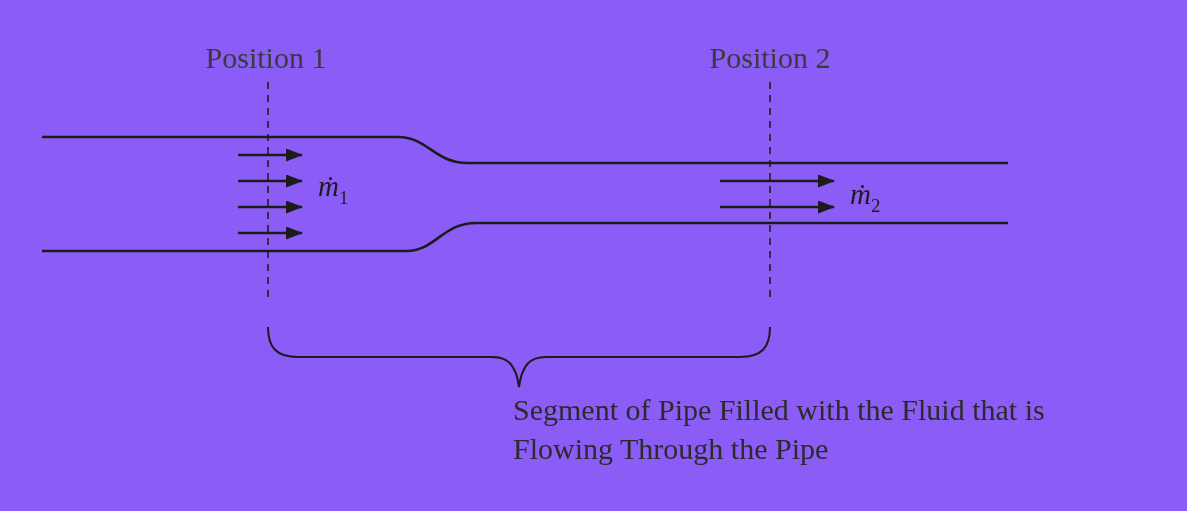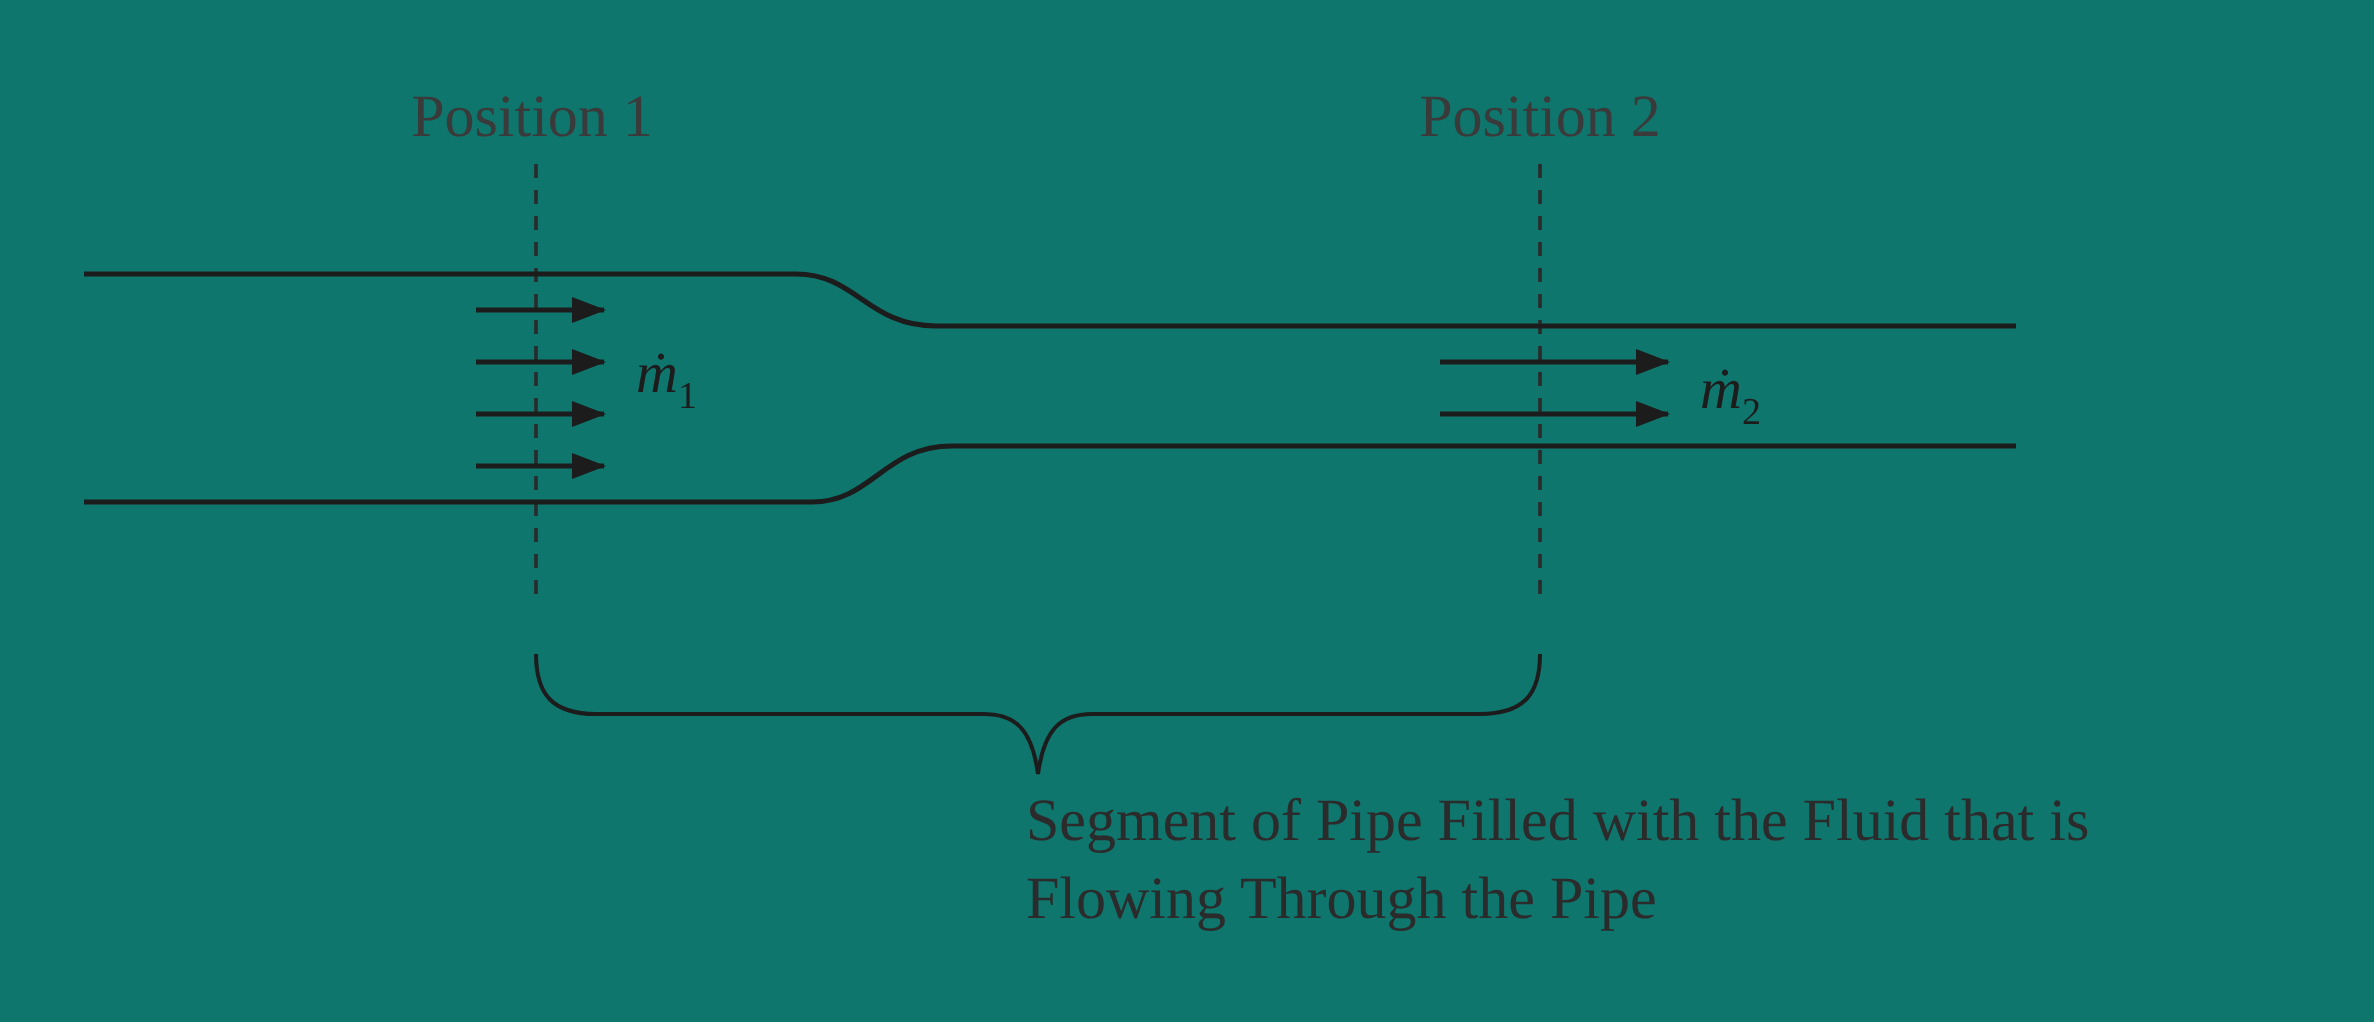--- a/index.html
+++ b/index.html
@@ -4,21 +4,21 @@
 <style>
   html, body {
     margin: 0;
     padding: 0;
     background: #ffffff;
   }
   .canvas {
     position: relative;
     width: 1187px;
     height: 511px;
-    background: #0f766e;
+    background: #8b5cf6;
     font-family: "Liberation Serif", "DejaVu Serif", serif;
     overflow: hidden;
   }
   svg {
     display: block;
   }
   .pos-label {
     font-size: 30px;
     fill: #3a3a3a;
     font-family: "Liberation Serif", "DejaVu Serif", serif;

